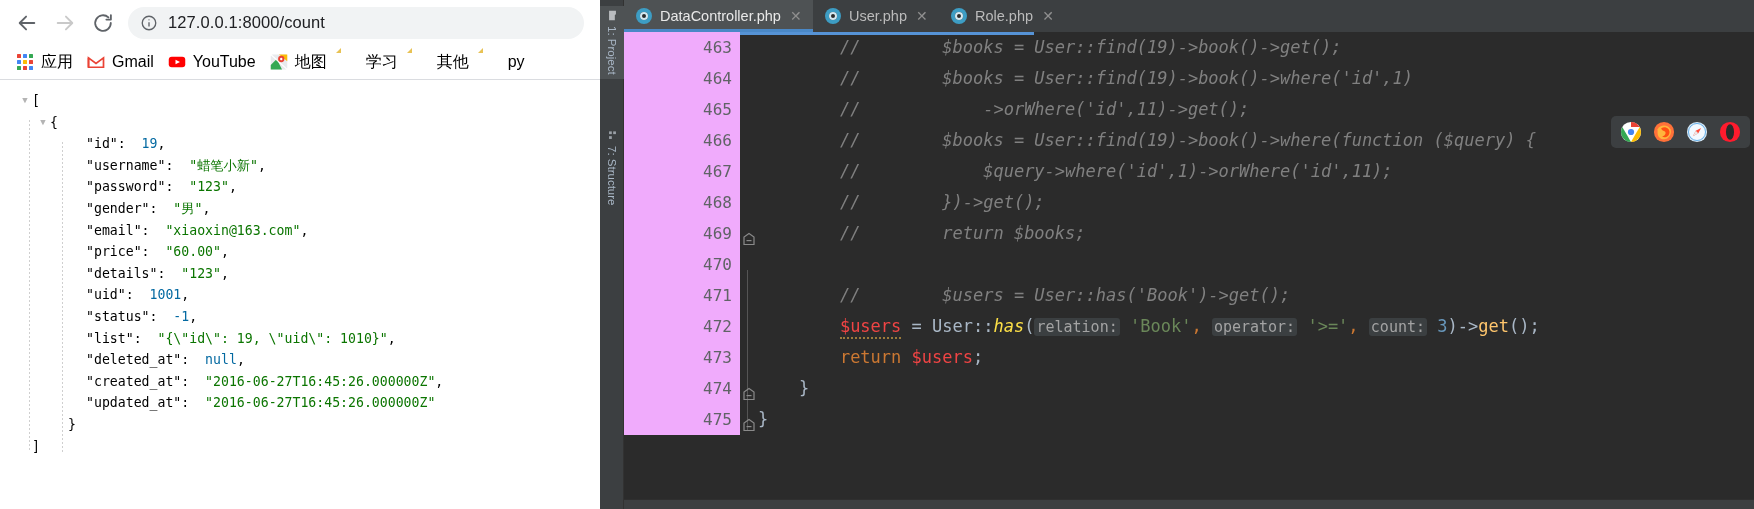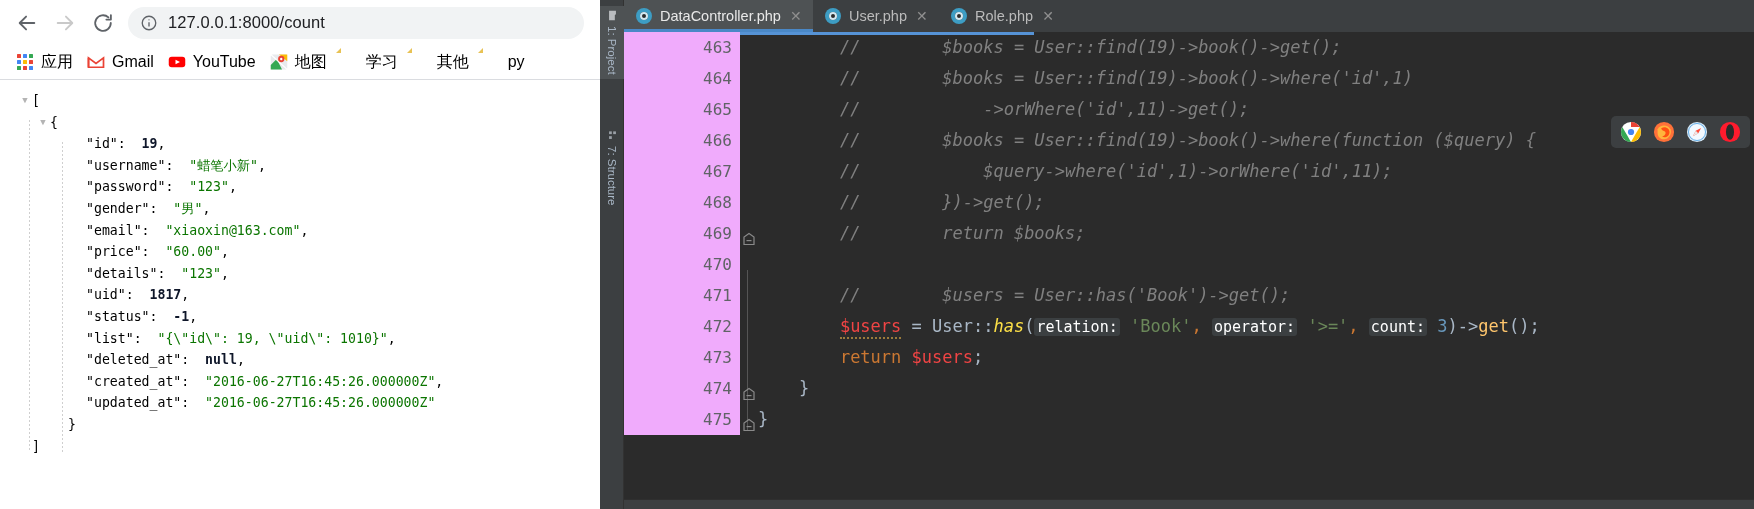--- a/index.html
+++ b/index.html
@@ -123,21 +123,21 @@
     position: relative;
     background: #ffffff;
   }
   .jrow { display: flex; align-items: flex-start; white-space: pre; height: 21.6px; }
   .jcaret {
     width: 14px; flex: 0 0 14px; color: #b4b4b4; font-size: 9px;
     line-height: 21.6px; text-align: center; user-select: none;
   }
   .k { color: #000000; }
   .s { color: #0b7500; }
-  .n { color: #0f172a; font-weight: bold; }
+  .n { color: #0369a1; font-weight: normal; }
   .p { color: #000000; }
   .guide {
     position: absolute;
     width: 1px;
     background: repeating-linear-gradient(to bottom, #cfcfcf 0 2px, transparent 2px 4px);
   }
 
   
   .ide {
     flex: 1 1 auto;
@@ -264,21 +264,21 @@
   .kw  { color: #cc7832; }
   .var { color: #ef4444; }
   .cls { color: #a9b7c6; }
   .fn  { color: #ffc66d; }
   .fni { color: #fde047; font-style: italic; }
   .str { color: #6a8759; }
   .num { color: #6897bb; }
   .pn  { color: #a9b7c6; }
   .hint {
     background: #3b3f41;
-    color: #ffffff;
+    color: #a3a3a3;
     border-radius: 3px;
     padding: 0 2px;
     font-size: 15px;
   }
   .err-squiggle {
     text-decoration: none;
     border-bottom: 2px dotted #9a7b3c;
     padding-bottom: 1px;
   }
 
@@ -432,21 +432,21 @@
       </div>
 
       <div id="json-entries">
           <div class="jrow"><span class="jcaret"></span><span class="k" style="padding-left: 54px;">"id"</span><span class="p">:  </span><span class="n">19</span><span class="p">,</span></div>
           <div class="jrow"><span class="jcaret"></span><span class="k" style="padding-left: 54px;">"username"</span><span class="p">:  </span><span class="s">"蜡笔小新"</span><span class="p">,</span></div>
           <div class="jrow"><span class="jcaret"></span><span class="k" style="padding-left: 54px;">"password"</span><span class="p">:  </span><span class="s">"123"</span><span class="p">,</span></div>
           <div class="jrow"><span class="jcaret"></span><span class="k" style="padding-left: 54px;">"gender"</span><span class="p">:  </span><span class="s">"男"</span><span class="p">,</span></div>
           <div class="jrow"><span class="jcaret"></span><span class="k" style="padding-left: 54px;">"email"</span><span class="p">:  </span><span class="s">"xiaoxin@163.com"</span><span class="p">,</span></div>
           <div class="jrow"><span class="jcaret"></span><span class="k" style="padding-left: 54px;">"price"</span><span class="p">:  </span><span class="s">"60.00"</span><span class="p">,</span></div>
           <div class="jrow"><span class="jcaret"></span><span class="k" style="padding-left: 54px;">"details"</span><span class="p">:  </span><span class="s">"123"</span><span class="p">,</span></div>
-          <div class="jrow"><span class="jcaret"></span><span class="k" style="padding-left: 54px;">"uid"</span><span class="p">:  </span><span class="n">1817</span><span class="p">,</span></div>
+          <div class="jrow"><span class="jcaret"></span><span class="k" style="padding-left: 54px;">"uid"</span><span class="p">:  </span><span class="n">1001</span><span class="p">,</span></div>
           <div class="jrow"><span class="jcaret"></span><span class="k" style="padding-left: 54px;">"status"</span><span class="p">:  </span><span class="n">-1</span><span class="p">,</span></div>
           <div class="jrow"><span class="jcaret"></span><span class="k" style="padding-left: 54px;">"list"</span><span class="p">:  </span><span class="s">"{\"id\": 19, \"uid\": 1010}"</span><span class="p">,</span></div>
           <div class="jrow"><span class="jcaret"></span><span class="k" style="padding-left: 54px;">"deleted_at"</span><span class="p">:  </span><span class="n">null</span><span class="p">,</span></div>
           <div class="jrow"><span class="jcaret"></span><span class="k" style="padding-left: 54px;">"created_at"</span><span class="p">:  </span><span class="s">"2016-06-27T16:45:26.000000Z"</span><span class="p">,</span></div>
           <div class="jrow"><span class="jcaret"></span><span class="k" style="padding-left: 54px;">"updated_at"</span><span class="p">:  </span><span class="s">"2016-06-27T16:45:26.000000Z"</span></div>
         </div>
 
       <div class="jrow">
         <span class="jcaret"></span>
         <span class="p" style="padding-left:36px;">}</span>

